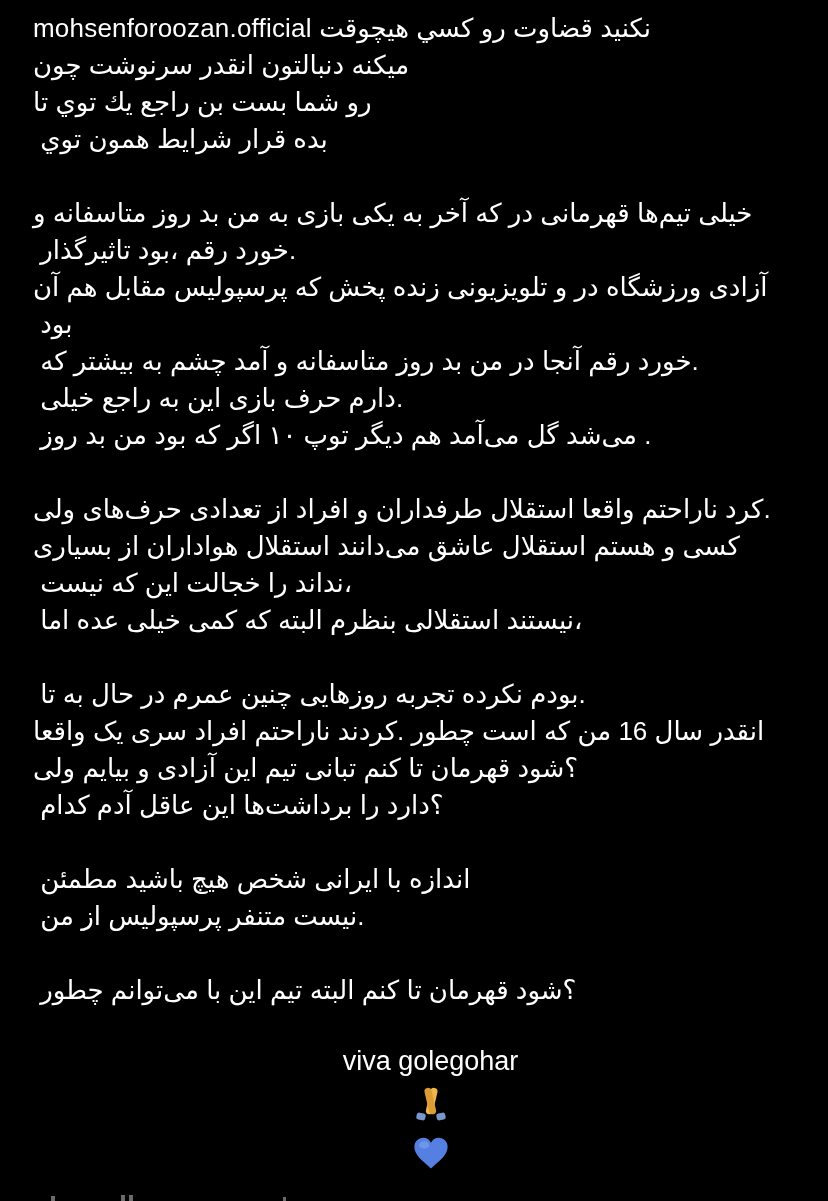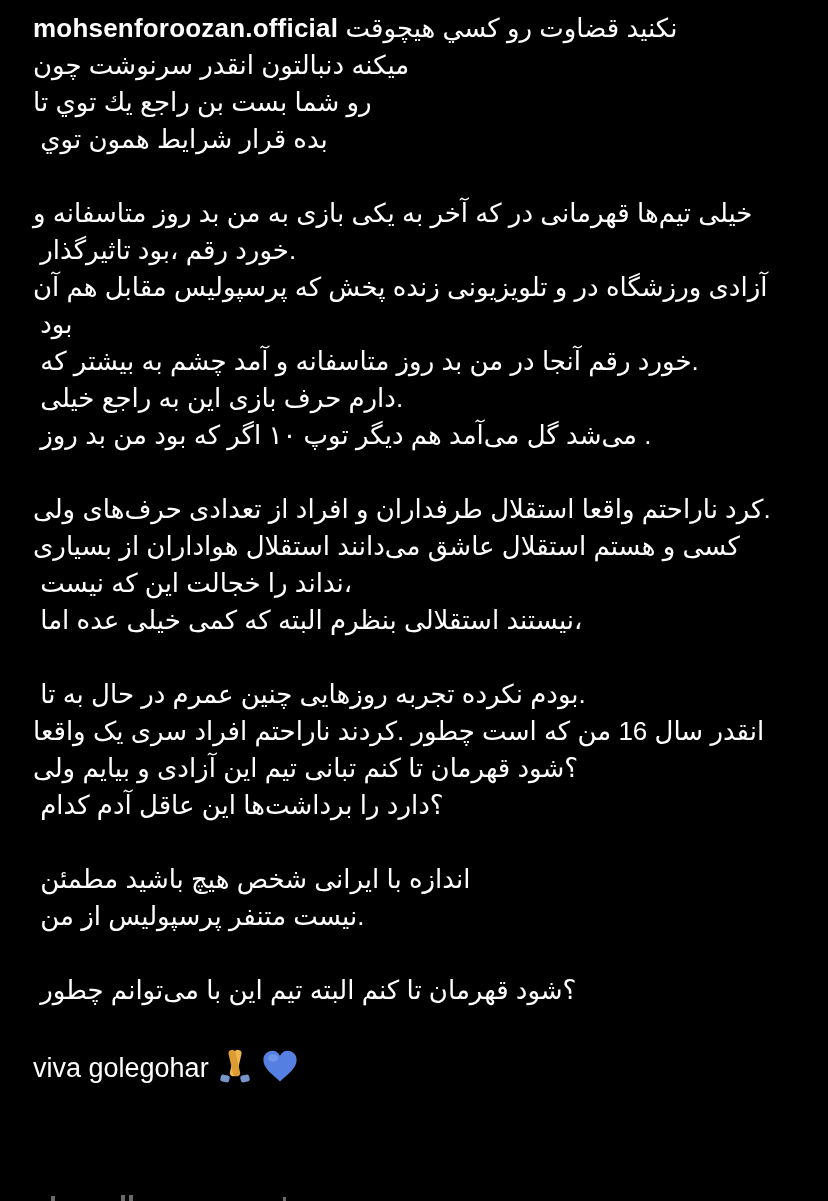--- a/index.html
+++ b/index.html
@@ -29,28 +29,29 @@
     font-size: 26px;
     line-height: 37px;
     height: 37px;
     white-space: pre;   
     color: #ffffff;
     font-weight: 400;
     letter-spacing: 0.2px;
   }
   .line.blank {  }
   .username {
-    font-weight: 700;
+    font-weight: 400;
     color: #ffffff;
   }
   .footer-line {
     display: flex;
     align-items: center;
     gap: 8px;
     height: 44px;
+    flex-direction: column;
   }
   .footer-line .caption-text {
     font-size: 27px;
     font-weight: 400;
     white-space: pre;
   }
   .emoji {
     display: inline-block;
     vertical-align: middle;
   }

